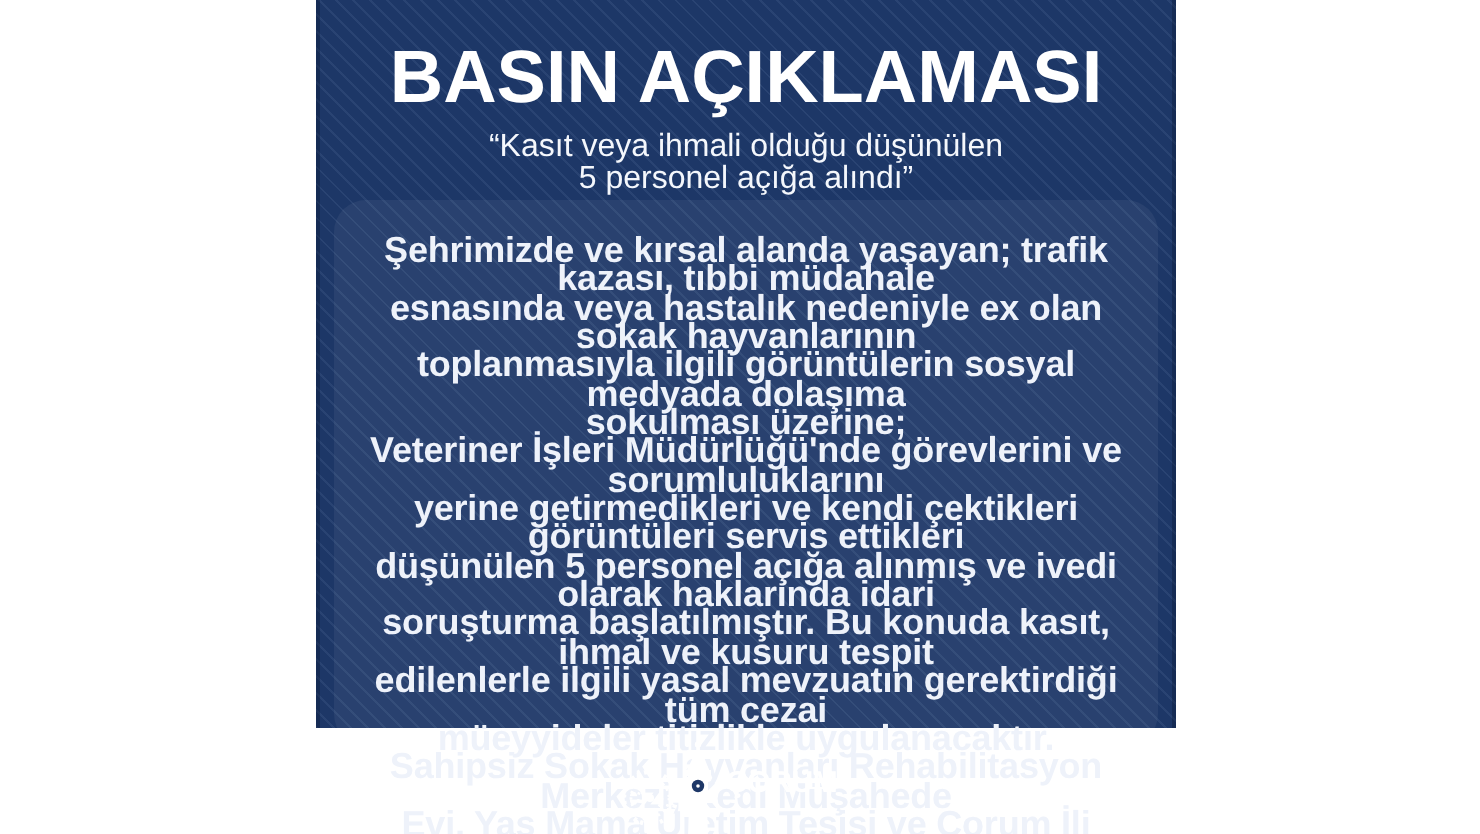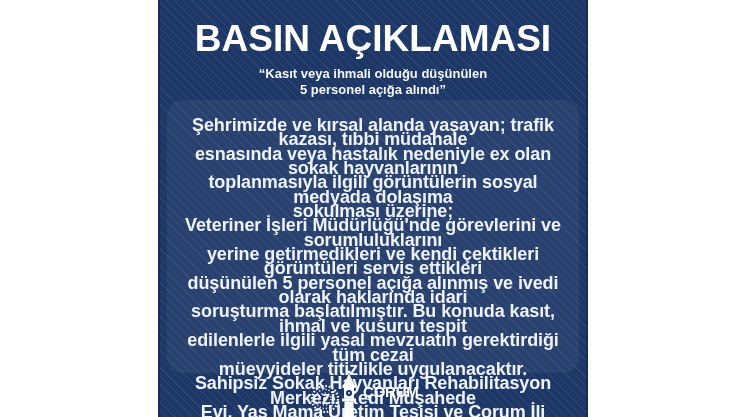--- a/index.html
+++ b/index.html
@@ -6,44 +6,44 @@
   .canvas {
     position: relative;
     width: 740px; height: 417px;
     background: #ffffff;
     overflow: hidden;
     font-family: "Liberation Sans", "DejaVu Sans", sans-serif;
   }
   .card {
     position: absolute;
     left: 158px; top: 0;
-    width: 430px; height: 417px;
+    width: 430px; height: 364px;
     background:
       repeating-linear-gradient(45deg,
         rgba(150,175,215,0.10) 0px, rgba(150,175,215,0.10) 1px,
         rgba(0,0,0,0) 1px, rgba(0,0,0,0) 6px),
       #1d3767;
     box-shadow: inset 2px 0 0 rgba(10,22,48,0.35), inset -2px 0 0 rgba(10,22,48,0.35);
     color: #ffffff;
     text-align: center;
   }
   .title {
     margin-top: 19px;
     font-size: 37px;
     line-height: 40px;
     font-weight: 900;
     letter-spacing: 0px;
     color: #ffffff;
     white-space: nowrap;
   }
   .subtitle {
     margin-top: 7px;
-    font-size: 13px;
+    font-size: 16px;
     line-height: 15.5px;
-    font-weight: 700;
+    font-weight: 400;
     color: #f4f7fc;
     white-space: pre-line;
   }
   .panel {
     position: absolute;
     left: 9px; top: 100px;
     width: 412px; height: 273px;
     border-radius: 16px;
     background: rgba(255,255,255,0.055);
     box-sizing: border-box;

